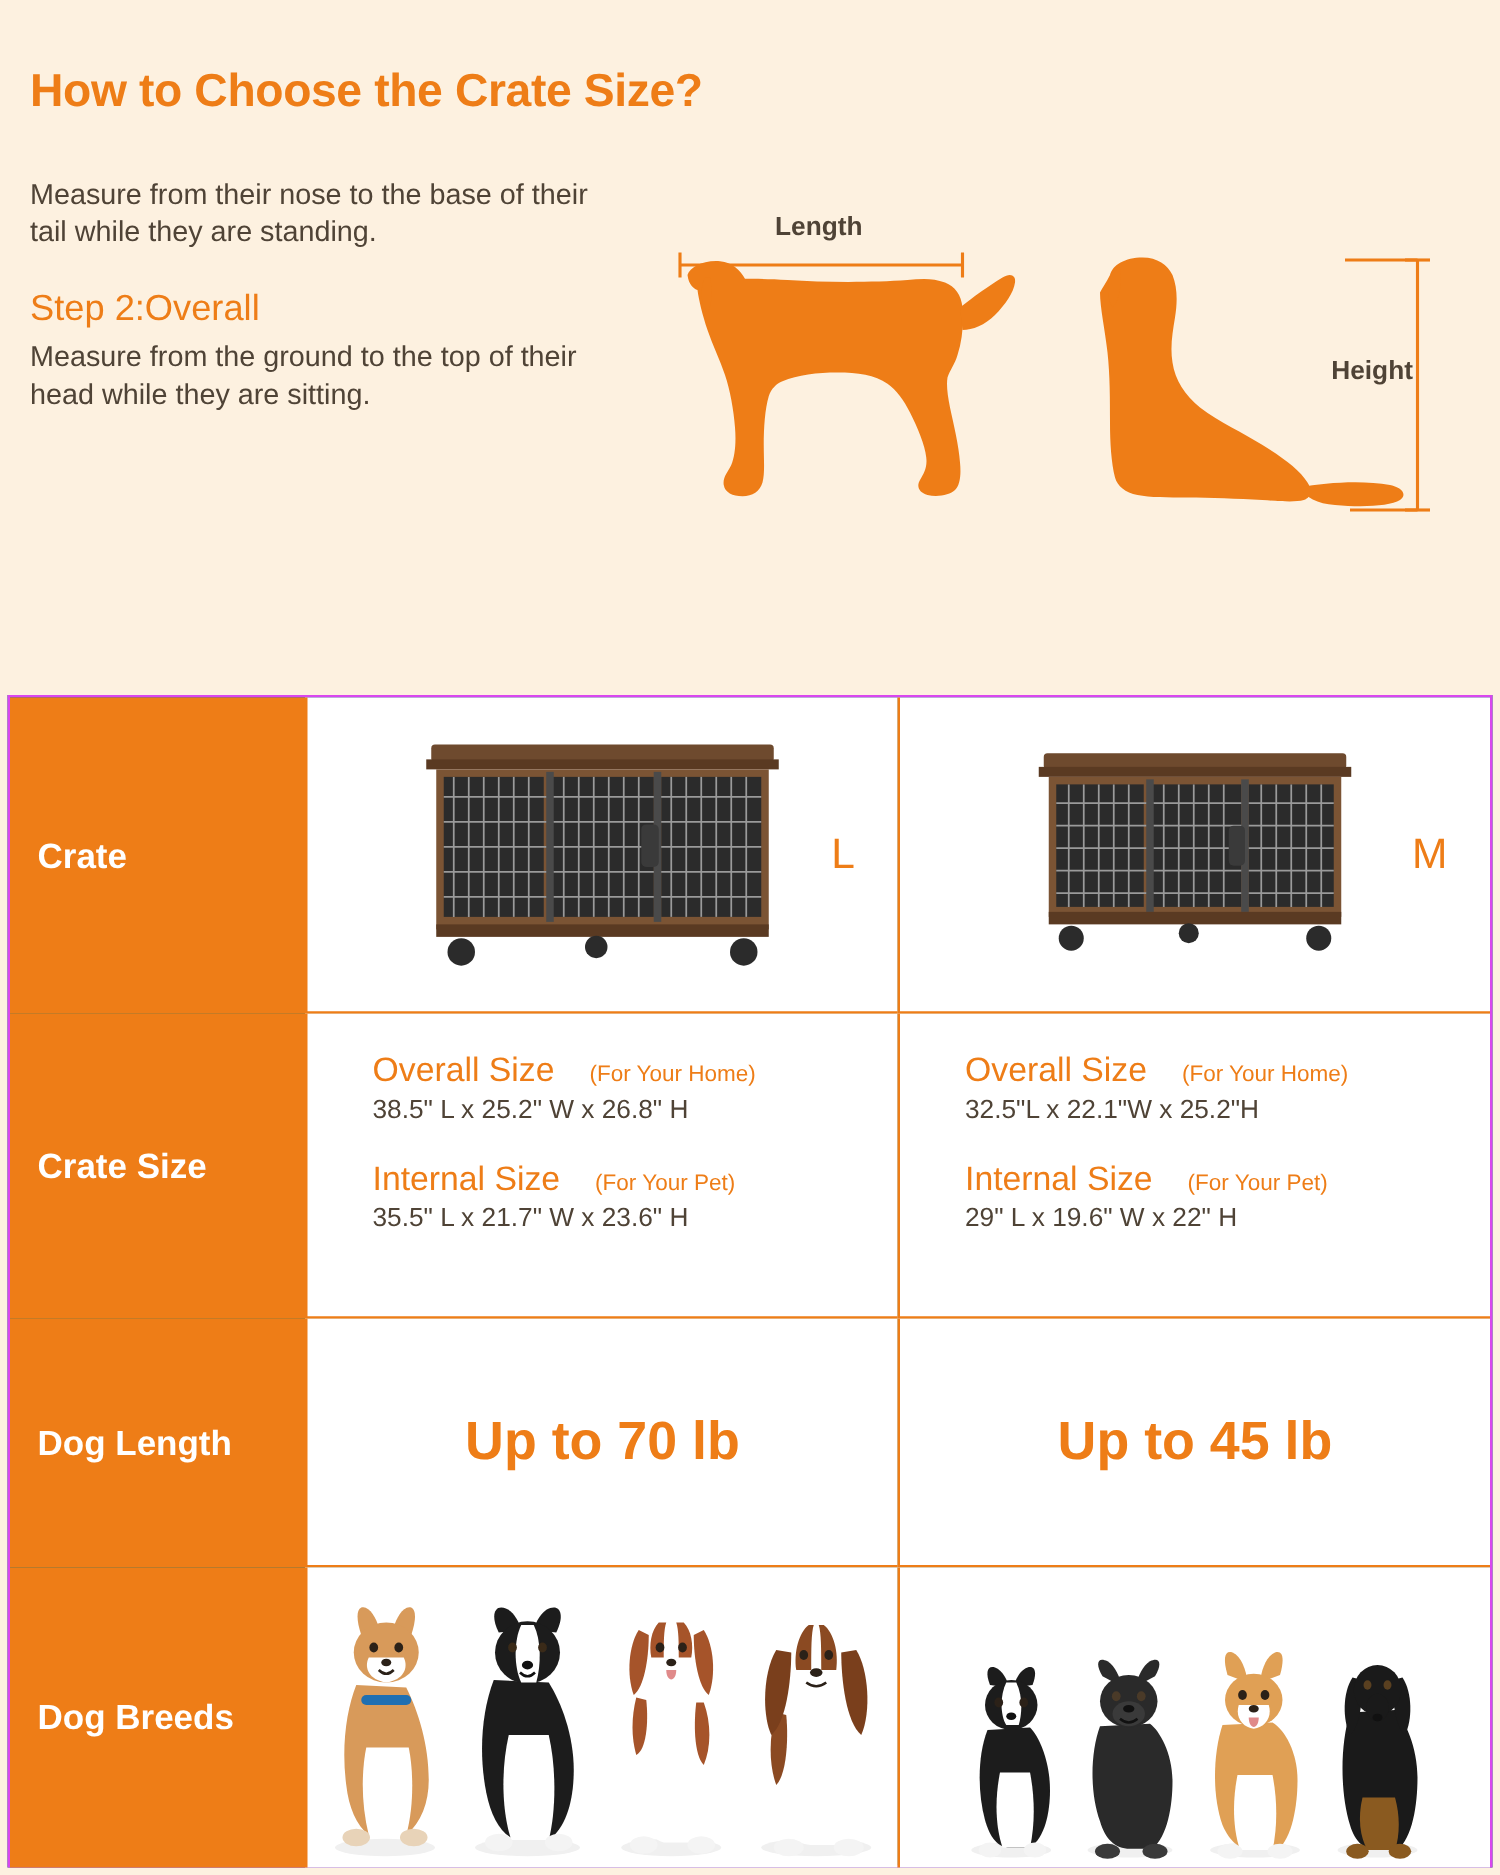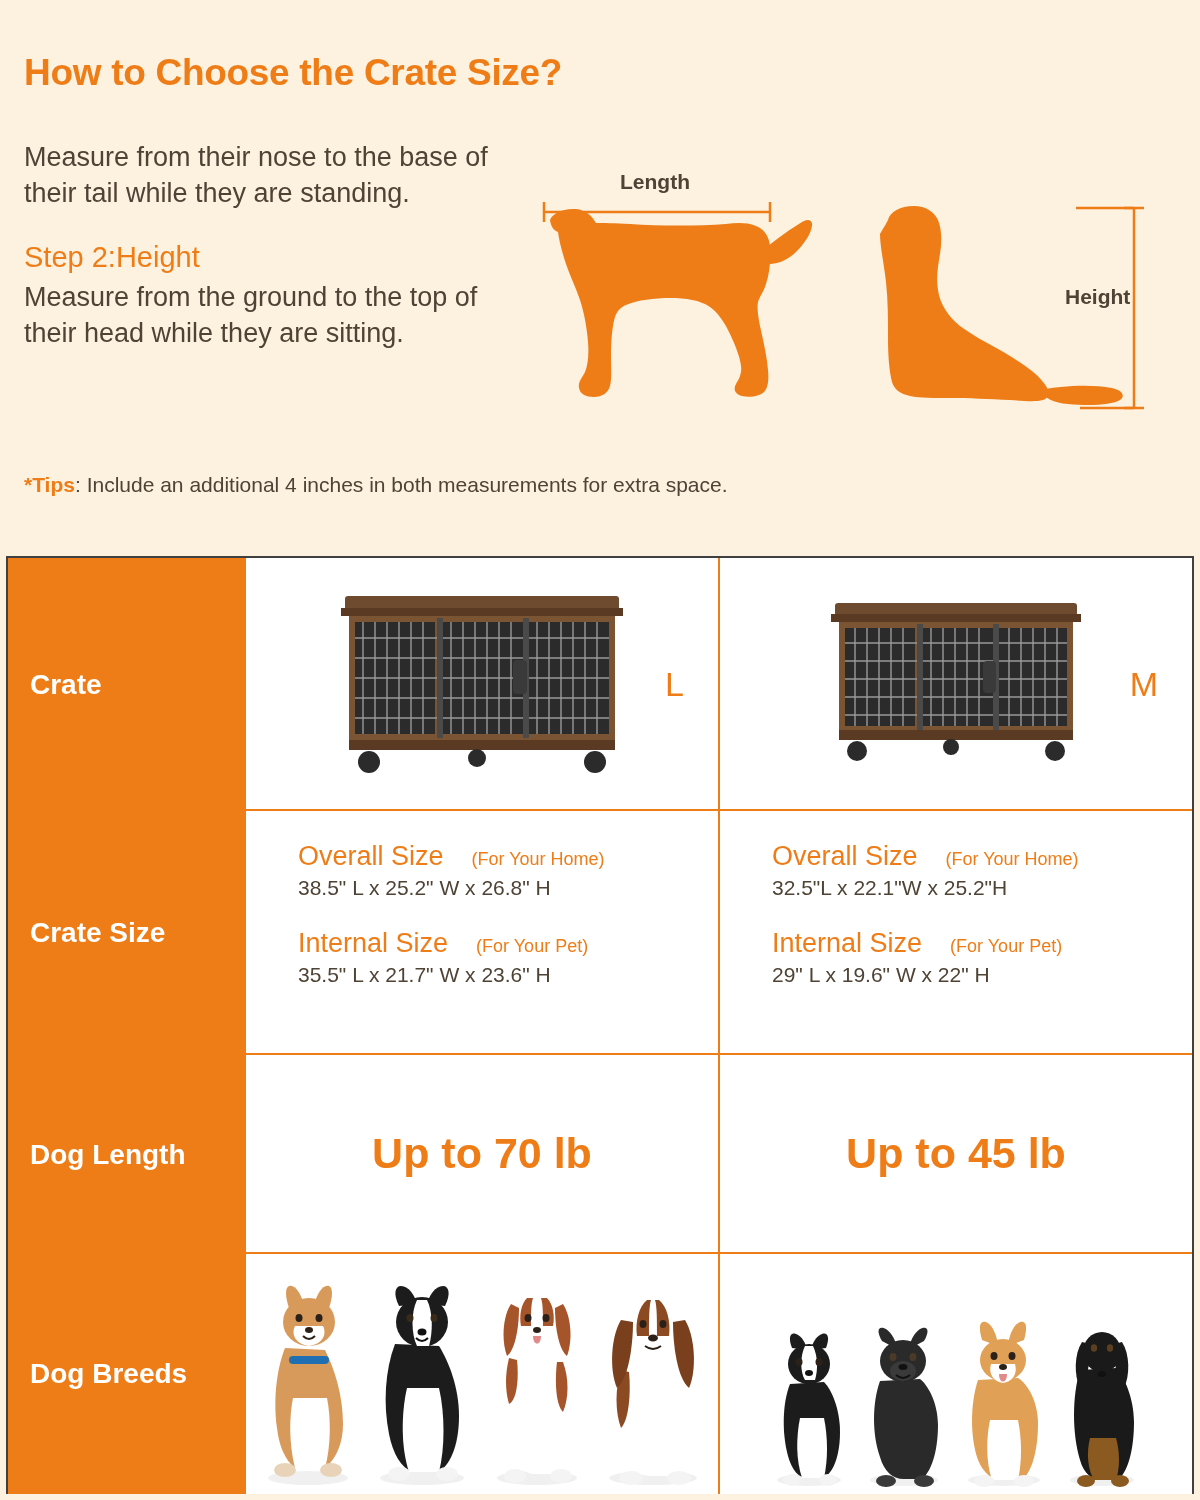--- a/index.html
+++ b/index.html
@@ -27,21 +27,21 @@
   }
 
   .steps { position: absolute; left: 24px; top: 140px; width: 500px; }
   .step-head {
     font-size: 29px;
     color: #EE7D17;
     margin: 0 0 6px 0;
     font-weight: normal;
   }
   .step-body {
-    font-size: 27px;
+    font-size: 23px;
     line-height: 1.32;
     color: #4f4336;
     margin: 0 0 30px 0;
     max-width: 480px;
   }
 
   .tips {
     position: absolute;
     left: 24px; top: 473px;
     font-size: 21px;
@@ -59,21 +59,21 @@
   }
   .lbl-length { left: 100px; top: 10px; }
   .lbl-height { left: 545px; top: 125px; }
 
   
   .table {
     position: absolute;
     left: 6px; top: 556px;
     width: 1188px;
     height: 938px;
-    border: 2px solid #404040;
+    border: 2px solid #d946ef;
     display: grid;
     grid-template-columns: 236px 474px 474px;
     grid-template-rows: 253px 244px 199px 240px;
     background: #0f766e;
   }
   .rowlabel {
     background: #EE7D17;
     color: #fff;
     display: flex;
     align-items: center;
@@ -141,27 +141,24 @@
 </style>
 </head>
 <body>
 
 <div class="page">
 
   <div class="title">How to Choose the Crate Size?</div>
 
   <div class="steps">
     <p class="step-body">Measure from their nose to the base of their tail while they are standing.</p>
-    <h2 class="step-head">Step 2:Height</h2>
+    <h2 class="step-head">Step 2:Overall</h2>
     <p class="step-body">Measure from the ground to the top of their head while they are sitting.</p>
   </div>
 
-  <div class="tips">
-    <b>*Tips</b><span>: Include an additional 4 inches in both measurements for extra space.</span>
-  </div>
 
   <div class="diagram">
     <div class="dim-label lbl-length">Length</div>
     <div class="dim-label lbl-height">Height</div>
 
     <svg width="660" height="260" viewBox="0 0 660 260">
 
       <g stroke="#EE7D17" stroke-width="2.5" fill="none">
         <line x1="24" y1="52" x2="250" y2="52"></line>
         <line x1="24" y1="42" x2="24" y2="62"></line>

